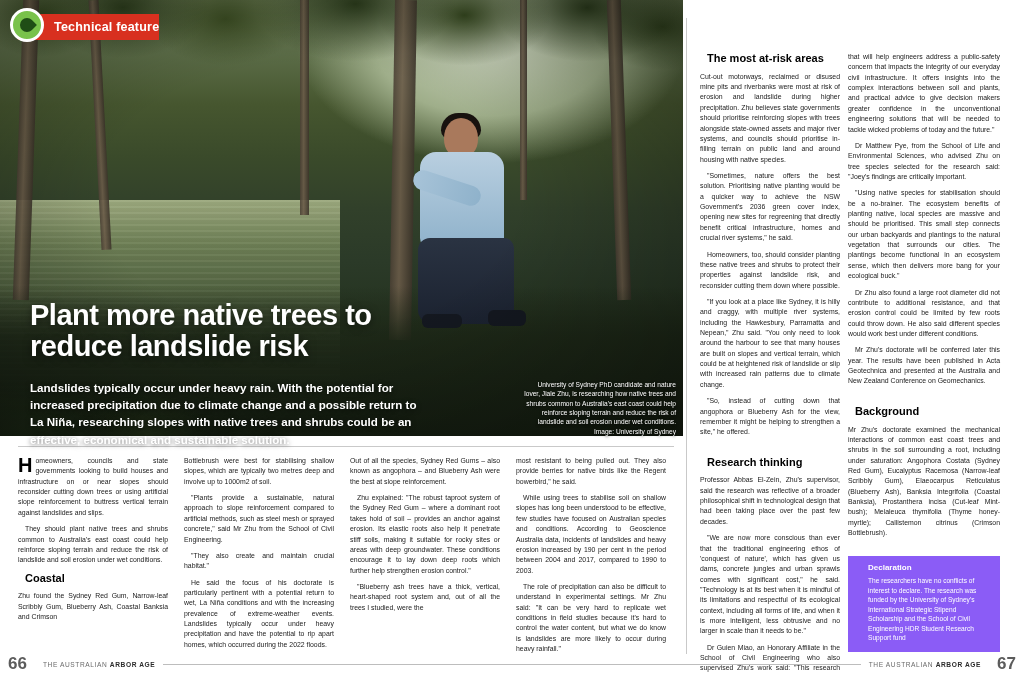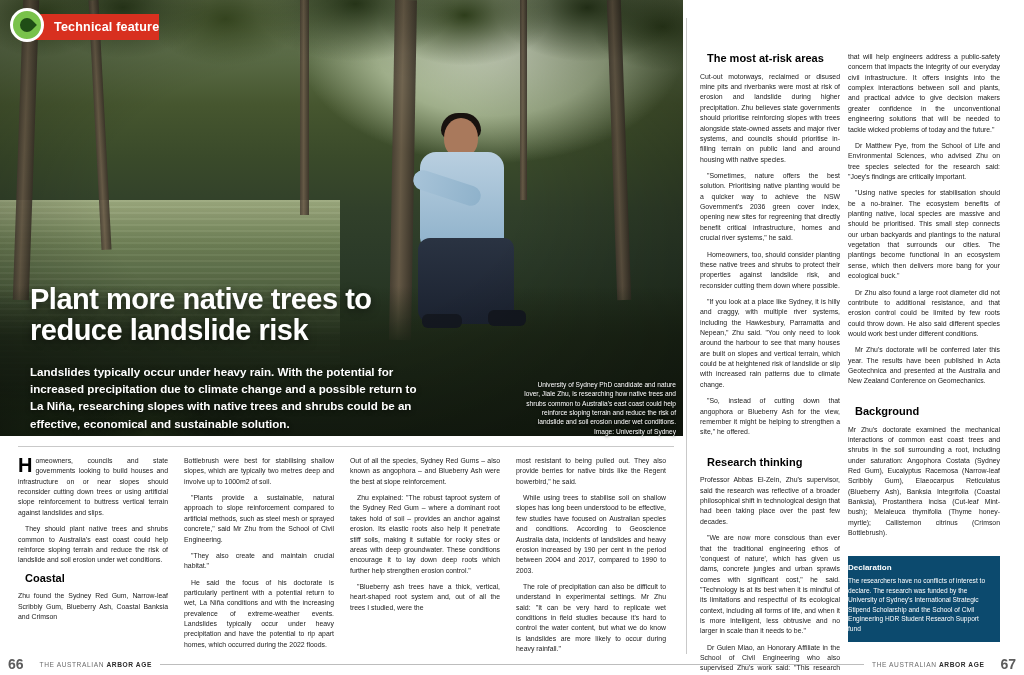--- a/index.html
+++ b/index.html
@@ -123,21 +123,21 @@
     width:14px; height:14px; border-radius: 50% 0 50% 50%;
     background:#1f4d16; transform: rotate(45deg);
   }
   .flag-label {
     color:#ffffff; font-size:12.5px; font-weight:bold;
     letter-spacing:.2px; padding-left:10px; white-space:nowrap;
   }
 
   
   .headline-wrap {
-    position:absolute; left: 30px; top: 284px; width: 420px; z-index: 5;
+    position:absolute; left: 30px; top: 300px; width: 420px; z-index: 5;
   }
   .headline {
     color:#ffffff; font-weight:bold; font-size:29px; line-height:1.08;
     letter-spacing:-0.5px; text-shadow: 0 2px 8px rgba(0,0,0,.55);
     margin:0;
   }
   .standfirst {
     margin-top:16px; color:#ffffff; font-size:11.6px; line-height:1.5;
     font-weight:bold; text-shadow: 0 1px 5px rgba(0,0,0,.6);
     max-width: 400px;
@@ -173,36 +173,36 @@
   .subhead.spaced { margin-top: 18px; }
   .dropcap-para { position:relative; }
   .dropcap {
     float:left; font-size:20px; line-height:17px; font-weight:bold;
     padding-right:3px; padding-top:1px; color:#000;
   }
 
   
   .declaration {
     position:absolute; left: 848px; top: 556px; width: 152px;
-    background:#0c4a6e; color:#ffffff; padding:7px 8px 9px 0;
+    background:#8b5cf6; color:#ffffff; padding:7px 8px 9px 20px;
   }
   .declaration h4 {
     margin:0 0 4px 0; font-size:8px; font-weight:bold;
   }
   .declaration p { margin:0; font-size:6.6px; line-height:1.45; text-align:left; }
 
   
   .footer-left, .footer-right {
     position:absolute; bottom:0; height:22px;
     display:flex; align-items:center;
   }
   .footer-left { left:0; width:512px; }
   .footer-right { right:0; width:512px; }
   .folio {
-    font-size:14px; font-weight:bold; color:#5c5c5c;
+    font-size:17px; font-weight:bold; color:#5c5c5c;
     padding:0 8px;
   }
   .footer-rule { flex:1; height:1px; background:#bdbdbd; }
   .footer-text {
     font-size:6.6px; letter-spacing:.6px; color:#6a6a6a; padding:0 8px;
     text-transform:uppercase;
   }
   .footer-text b { color:#2b2b2b; }
 </style>
 </head>

